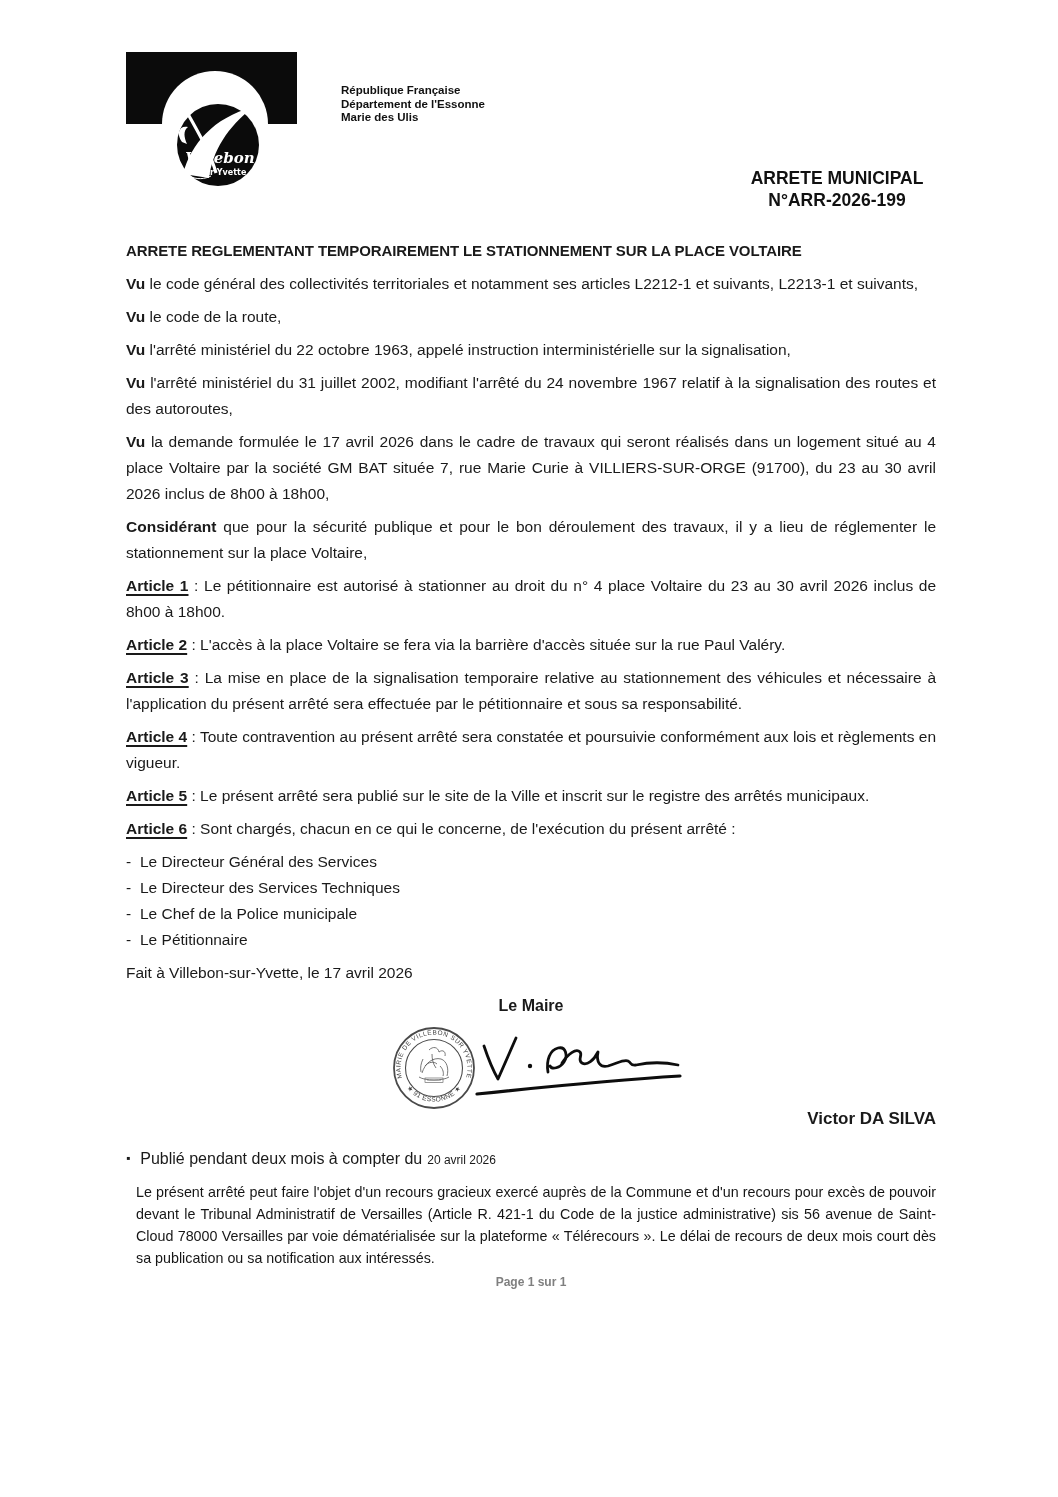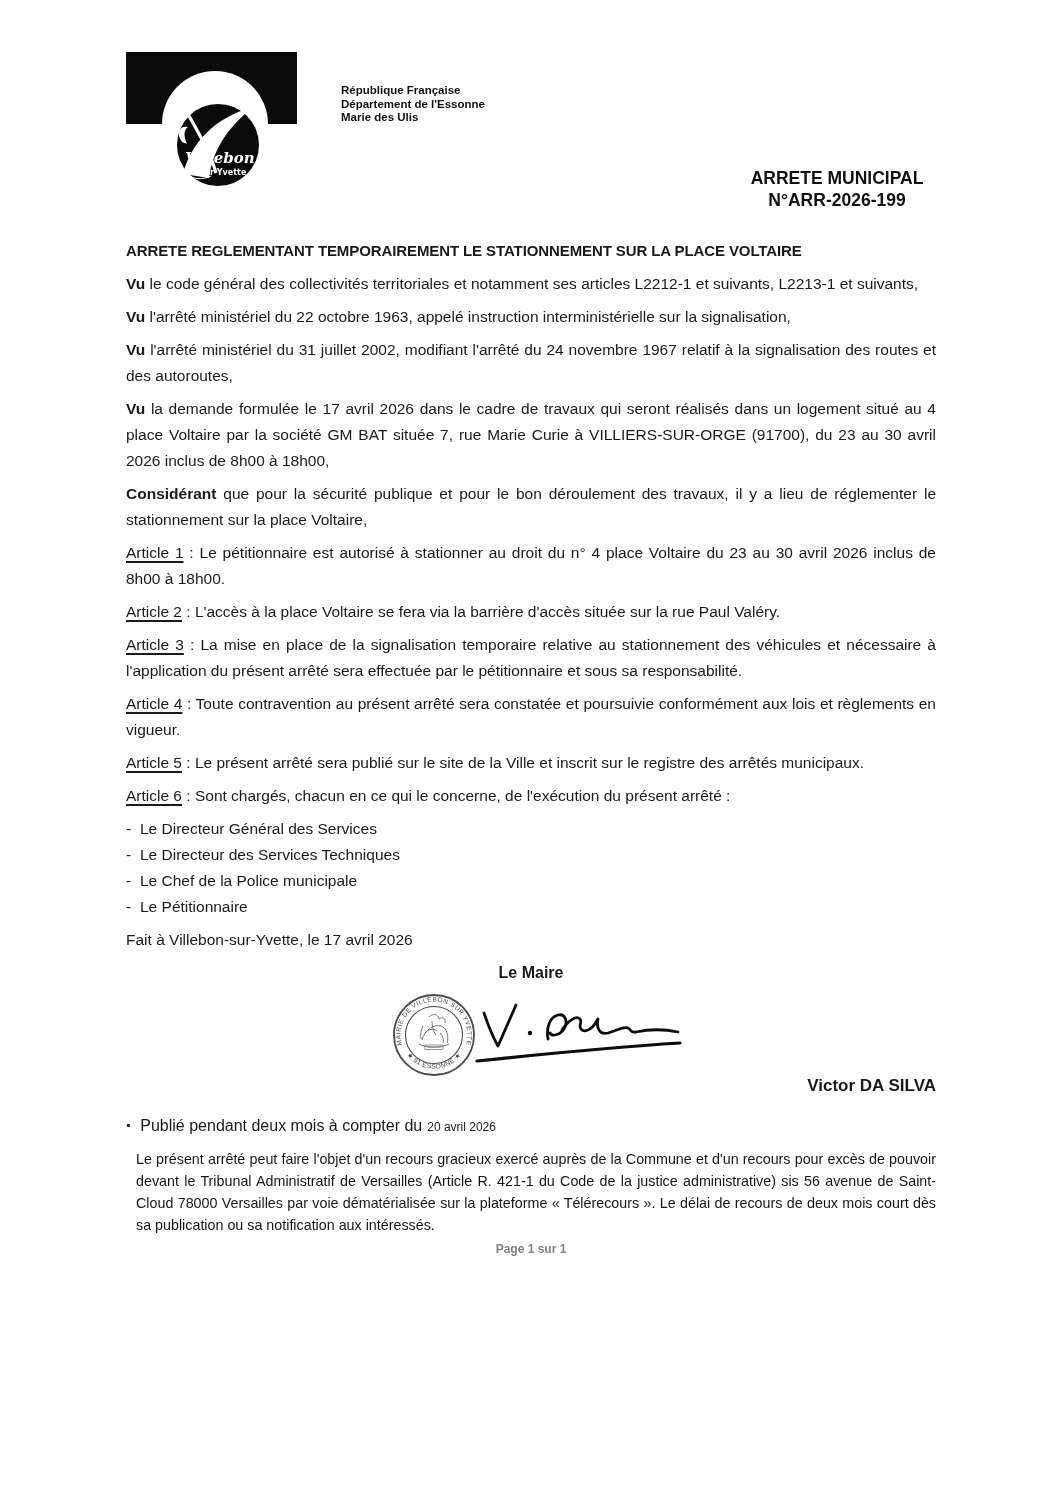--- a/index.html
+++ b/index.html
@@ -23,21 +23,21 @@
   }
   
   .content{
     position:absolute;left:126px;top:238px;width:810px;
     font-size:15.5px;line-height:26px;
   }
   .content p{margin:0 0 7px 0;}
   .doc-title{font-weight:bold;font-size:15px;white-space:nowrap;letter-spacing:-0.1px;}
   .para{text-align:justify;}
   .lead-bold{font-weight:bold;}
-  .lead-article{font-weight:normal;text-decoration:underline;text-decoration-thickness:1.5px;text-underline-offset:3px;}
+  .lead-article{font-weight:bold;text-decoration:underline;text-decoration-thickness:1.5px;text-underline-offset:3px;}
   .section-heading{font-weight:bold;text-align:center;margin-top:21px !important;}
   .delegate .dash{display:inline-block;width:14px;}
   .place-date{margin-top:7px !important;}
   .maire{font-weight:bold;text-align:center;font-size:16px;margin-top:7px !important;}
   
   .sig-block{position:relative;height:84px;}
   .stamp-svg{position:absolute;left:266px;top:0;}
   .signature-svg{position:absolute;left:348px;top:6px;}
   .signatory{font-weight:bold;text-align:right;font-size:17px;margin-top:-4px !important;}
   
@@ -81,20 +81,21 @@
   <div class="doc-id-block">
     <div>ARRETE MUNICIPAL</div>
     <div>N°ARR-2026-199</div>
   </div>
 
   <div class="content">
 
     <p class="doc-title">ARRETE REGLEMENTANT TEMPORAIREMENT LE STATIONNEMENT SUR LA PLACE VOLTAIRE</p>
 
     <p class="para"><span class="lead-bold">Vu</span><span> le code général des collectivités territoriales et notamment ses articles L2212-1 et suivants, L2213-1 et suivants,</span></p>
+    <p class="para"><span class="lead-bold">Vu</span><span> le code de la route,</span></p>
     <p class="para"><span class="lead-bold">Vu</span><span> l'arrêté ministériel du 22 octobre 1963, appelé instruction interministérielle sur la signalisation,</span></p>
     <p class="para"><span class="lead-bold">Vu</span><span> l'arrêté ministériel du 31 juillet 2002, modifiant l'arrêté du 24 novembre 1967 relatif à la signalisation des routes et des autoroutes,</span></p>
     <p class="para"><span class="lead-bold">Vu</span><span> la demande formulée le 17 avril 2026 dans le cadre de travaux qui seront réalisés dans un logement situé au 4 place Voltaire par la société GM BAT située 7, rue Marie Curie à VILLIERS-SUR-ORGE (91700), du 23 au 30 avril 2026 inclus de 8h00 à 18h00,</span></p>
     <p class="para"><span class="lead-bold">Considérant</span><span> que pour la sécurité publique et pour le bon déroulement des travaux, il y a lieu de réglementer le stationnement sur la place Voltaire,</span></p>
 
 
     <p class="para"><span class="lead-article">Article 1</span><span> : Le pétitionnaire est autorisé à stationner au droit du n° 4 place Voltaire du 23 au 30 avril 2026 inclus de 8h00 à 18h00.</span></p>
     <p class="para"><span class="lead-article">Article 2</span><span> : L'accès à la place Voltaire se fera via la barrière d'accès située sur la rue Paul Valéry.</span></p>
     <p class="para"><span class="lead-article">Article 3</span><span> : La mise en place de la signalisation temporaire relative au stationnement des véhicules et nécessaire à l'application du présent arrêté sera effectuée par le pétitionnaire et sous sa responsabilité.</span></p>
     <p class="para"><span class="lead-article">Article 4</span><span> : Toute contravention au présent arrêté sera constatée et poursuivie conformément aux lois et règlements en vigueur.</span></p>

